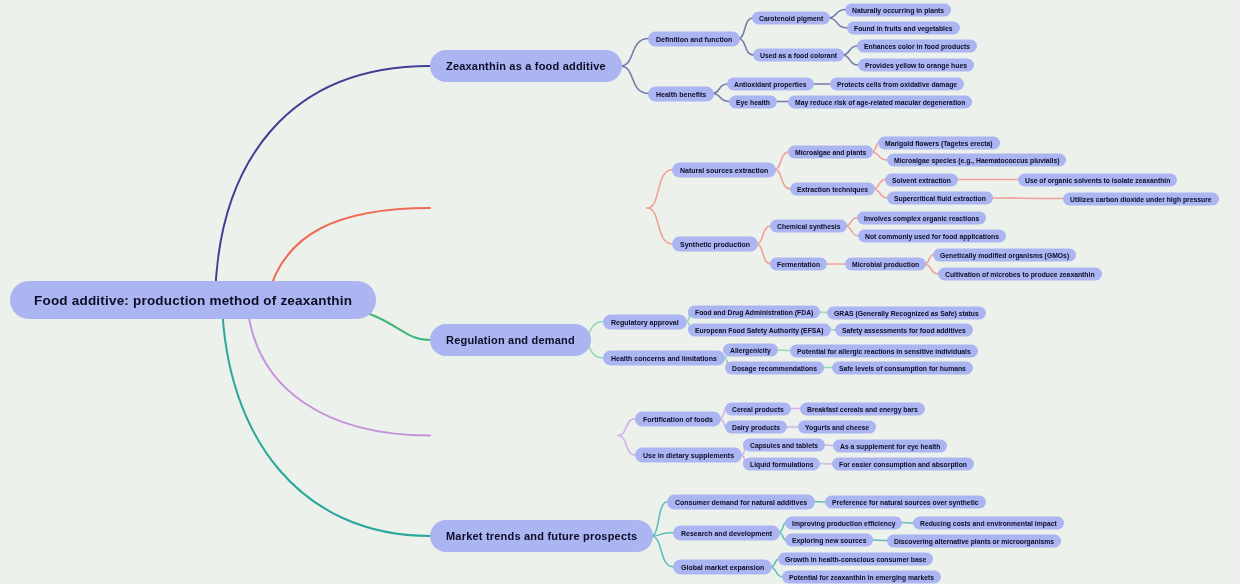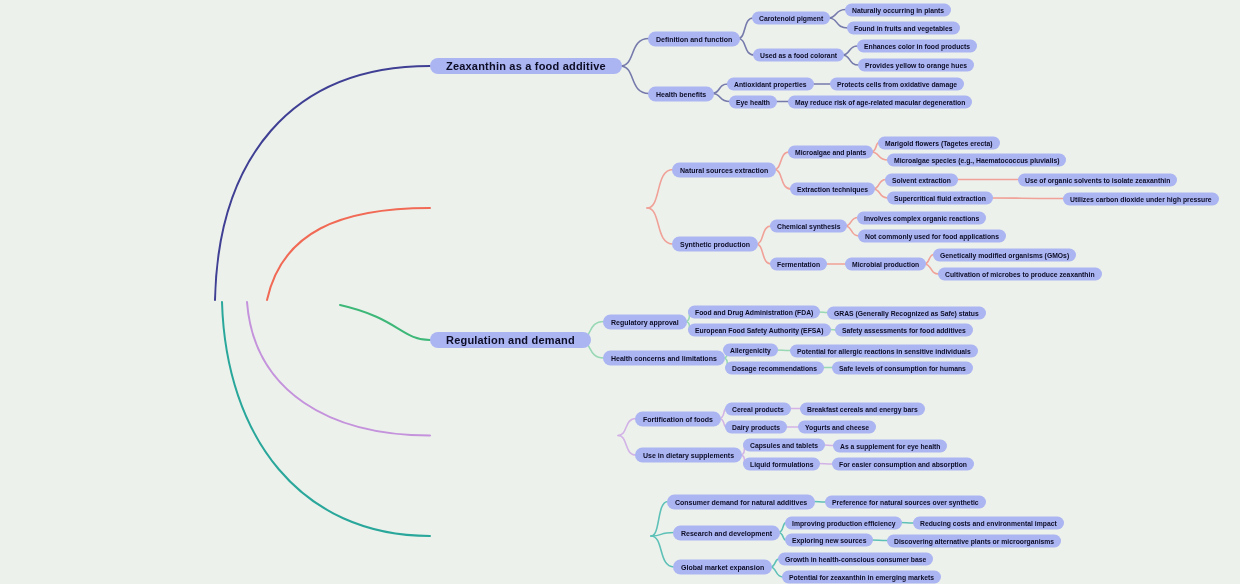--- a/index.html
+++ b/index.html
@@ -20,21 +20,21 @@
     display:flex;align-items:center;
     white-space:nowrap;
     background:#abb5f2;
     color:#0d0d26;
     font-weight:700;
     border-radius:999px;
     z-index:1;
     box-sizing:border-box;
   }
   .d0{font-size:13.5px;height:38px;padding:0 24px;letter-spacing:.2px;}
-  .d1{font-size:11px;height:16px;padding:0 16px;letter-spacing:.2px;}
+  .d1{font-size:11px;height:32px;padding:0 16px;letter-spacing:.2px;}
   .d2{font-size:7px;height:15px;padding:0 8px;}
   .d3{font-size:6.8px;height:13px;padding:0 7px;}
 </style>
 </head>
 <body>
 
 <div id="map">
   <svg id="links" width="1240" height="584">
       <path d="M215,300 C218,160 290,66 430,66" fill="none" stroke="#3f3f93" stroke-width="2" stroke-linecap="round"></path>
       <path d="M267,300 C282,232 340,208 430,208" fill="none" stroke="#f16a55" stroke-width="2" stroke-linecap="round"></path>
@@ -94,20 +94,21 @@
       <path d="M813,501.5 C820.5,501.5 817.5,502 826,502" fill="none" stroke="#5ec1b7" stroke-width="1.6" stroke-linecap="round"></path>
       <path d="M651,536 C664,536 658,532.5 674,532.5" fill="none" stroke="#5ec1b7" stroke-width="1.6" stroke-linecap="round"></path>
       <path d="M778,532.5 C784.4,532.5 782,522.5 786,522.5" fill="none" stroke="#5ec1b7" stroke-width="1.6" stroke-linecap="round"></path>
       <path d="M900,522.5 C908.05,522.5 904.75,523 914,523" fill="none" stroke="#5ec1b7" stroke-width="1.6" stroke-linecap="round"></path>
       <path d="M778,532.5 C784.4,532.5 782,540 786,540" fill="none" stroke="#5ec1b7" stroke-width="1.6" stroke-linecap="round"></path>
       <path d="M871,540 C880.7,540 876.5,540.5 888,540.5" fill="none" stroke="#5ec1b7" stroke-width="1.6" stroke-linecap="round"></path>
       <path d="M651,536 C664,536 658,567 674,567" fill="none" stroke="#5ec1b7" stroke-width="1.6" stroke-linecap="round"></path>
       <path d="M770,567 C776.4,567 774,559 779,559" fill="none" stroke="#5ec1b7" stroke-width="1.6" stroke-linecap="round"></path>
       <path d="M770,567 C777.5,567 774.5,577 783,577" fill="none" stroke="#5ec1b7" stroke-width="1.6" stroke-linecap="round"></path>
     </svg>
+<div class="node d0" style="left: 10px; top: 300px;">Food additive: production method of zeaxanthin</div>
     <div class="node d1" style="left: 430px; top: 66px;">Zeaxanthin as a food additive</div>
     <div class="node d2" style="left: 648px; top: 38.5px;">Definition and function</div>
     <div class="node d3" style="left: 752px; top: 18px;">Carotenoid pigment</div>
     <div class="node d3" style="left: 845px; top: 9.5px;">Naturally occurring in plants</div>
     <div class="node d3" style="left: 847px; top: 28px;">Found in fruits and vegetables</div>
     <div class="node d3" style="left: 753px; top: 55px;">Used as a food colorant</div>
     <div class="node d3" style="left: 857px; top: 46px;">Enhances color in food products</div>
     <div class="node d3" style="left: 858px; top: 65px;">Provides yellow to orange hues</div>
     <div class="node d2" style="left: 648px; top: 93.5px;">Health benefits</div>
     <div class="node d3" style="left: 727px; top: 84px;">Antioxidant properties</div>
@@ -145,20 +146,21 @@
     <div class="node d2" style="left: 635px; top: 418.5px;">Fortification of foods</div>
     <div class="node d3" style="left: 725px; top: 408.5px;">Cereal products</div>
     <div class="node d3" style="left: 800px; top: 408.5px;">Breakfast cereals and energy bars</div>
     <div class="node d3" style="left: 725px; top: 427px;">Dairy products</div>
     <div class="node d3" style="left: 798px; top: 427px;">Yogurts and cheese</div>
     <div class="node d2" style="left: 635px; top: 455px;">Use in dietary supplements</div>
     <div class="node d3" style="left: 743px; top: 445px;">Capsules and tablets</div>
     <div class="node d3" style="left: 833px; top: 445.5px;">As a supplement for eye health</div>
     <div class="node d3" style="left: 743px; top: 463.5px;">Liquid formulations</div>
     <div class="node d3" style="left: 832px; top: 464px;">For easier consumption and absorption</div>
+    <div class="node d1" style="left: 430px; top: 536px;">Market trends and future prospects</div>
     <div class="node d2" style="left: 667px; top: 501.5px;">Consumer demand for natural additives</div>
     <div class="node d3" style="left: 825px; top: 502px;">Preference for natural sources over synthetic</div>
     <div class="node d2" style="left: 673px; top: 532.5px;">Research and development</div>
     <div class="node d3" style="left: 785px; top: 522.5px;">Improving production efficiency</div>
     <div class="node d3" style="left: 913px; top: 523px;">Reducing costs and environmental impact</div>
     <div class="node d3" style="left: 785px; top: 540px;">Exploring new sources</div>
     <div class="node d3" style="left: 887px; top: 540.5px;">Discovering alternative plants or microorganisms</div>
     <div class="node d2" style="left: 673px; top: 567px;">Global market expansion</div>
     <div class="node d3" style="left: 778px; top: 559px;">Growth in health-conscious consumer base</div>
     <div class="node d3" style="left: 782px; top: 577px;">Potential for zeaxanthin in emerging markets</div>

